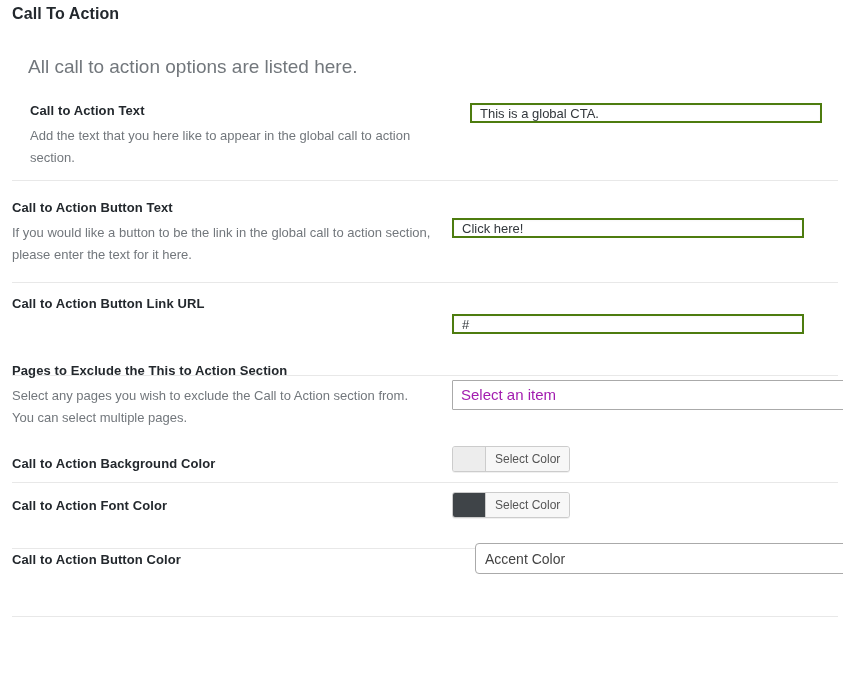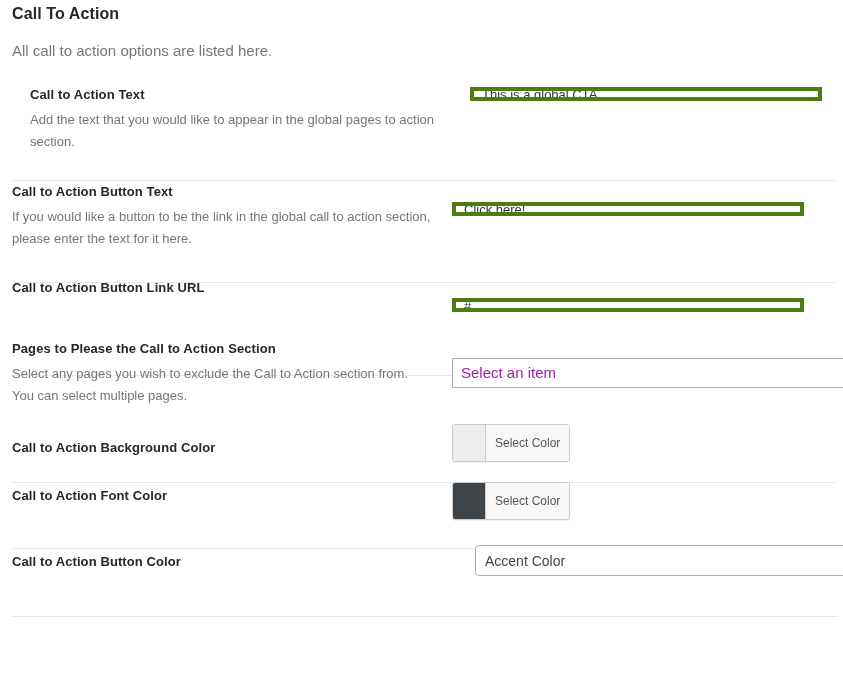--- a/index.html
+++ b/index.html
@@ -31,23 +31,23 @@
   .section-title {
     font-size: 16px;
     font-weight: bold;
     color: #23282d;
     margin: 0;
     padding-top: 4px;
     line-height: 20px;
     letter-spacing: 0.1px;
   }
   .section-desc {
-    font-size: 15px;
+    font-size: 19px;
     color: #72777c;
-    margin: 0;
+    margin: 16px;
     padding-top: 18px;
     line-height: 18px;
   }
 
   
   .field-row {
     position: relative;
     display: flex;
     align-items: flex-start;
     padding: 0 12px;
@@ -83,28 +83,28 @@
     left: 12px;
     right: 5px;
     height: 1px;
     background: #e8e8e8;
   }
 
   
   .text-input {
     display: block;
     width: 352px;
-    height: 14px;
+    height: 20px;
     padding: 3px 8px;
     font-family: "Liberation Sans", sans-serif;
     font-size: 13px;
     line-height: 21px;
     color: #32373c;
     background: #ffffff;
-    border: 4px solid #4d7c0f;
+    border: 2px solid #4d7c0f;
     border-radius: 0;
     box-shadow: 0 1px 2px rgba(0,0,0,0.03) inset;
     outline: none;
   }
   .text-input::placeholder { color: #a7aaad; }
 
   
   .multiselect {
     width: 400px;
     height: 30px;
@@ -118,21 +118,21 @@
   .multiselect-placeholder {
     font-size: 15px;
     color: #a21caf;
     line-height: 18px;
   }
 
   
   .colorpicker {
     display: inline-flex;
     align-items: stretch;
-    height: 38px;
+    height: 26px;
     border: 1px solid #cccccc;
     border-radius: 3px;
     background: #f7f7f7;
     box-shadow: 0 1px 0 rgba(0,0,0,0.06);
     overflow: hidden;
   }
   .color-swatch {
     width: 33px;
     border-right: 1px solid #cccccc;
   }
@@ -201,21 +201,21 @@
 <div class="page">
 
   <div class="section-header">
     <h2 class="section-title">Call To Action</h2>
     <p class="section-desc">All call to action options are listed here.</p>
   </div>
 
   <div class="field-row" style="margin-top:26px;padding-left:30px;">
     <div class="field-label">
       <div class="field-title">Call to Action Text</div>
-      <div class="field-desc">Add the text that you would like to appear in the global pages to action section.</div>
+      <div class="field-desc">Add the text that you here like to appear in the global call to action section.</div>
     </div>
     <div class="field-control">
       <input class="text-input" type="text" style="margin-top: 1px;" value="This is a global CTA.">
     </div>
   </div>
   <div class="divider" style="top:180px;"></div>
 
   <div class="field-row" style="margin-top:30px;">
     <div class="field-label">
       <div class="field-title">Call to Action Button Text</div>
@@ -232,21 +232,21 @@
       <div class="field-title">Call to Action Button Link URL</div>
     </div>
     <div class="field-control">
       <input class="text-input" type="text" style="margin-top: 19px;" value="#">
     </div>
   </div>
   <div class="divider" style="top:375px;"></div>
 
   <div class="field-row" style="margin-top:28px;">
     <div class="field-label">
-      <div class="field-title">Pages to Please the Call to Action Section</div>
+      <div class="field-title">Pages to Exclude the This to Action Section</div>
       <div class="field-desc">Select any pages you wish to exclude the Call to Action section from. You can select multiple pages.</div>
     </div>
     <div class="field-control">
       <div class="multiselect" style="margin-top:18px;">
         <span class="multiselect-placeholder">Select an item</span>
       </div>
     </div>
   </div>
   <div class="divider" style="top:482px;"></div>
 

